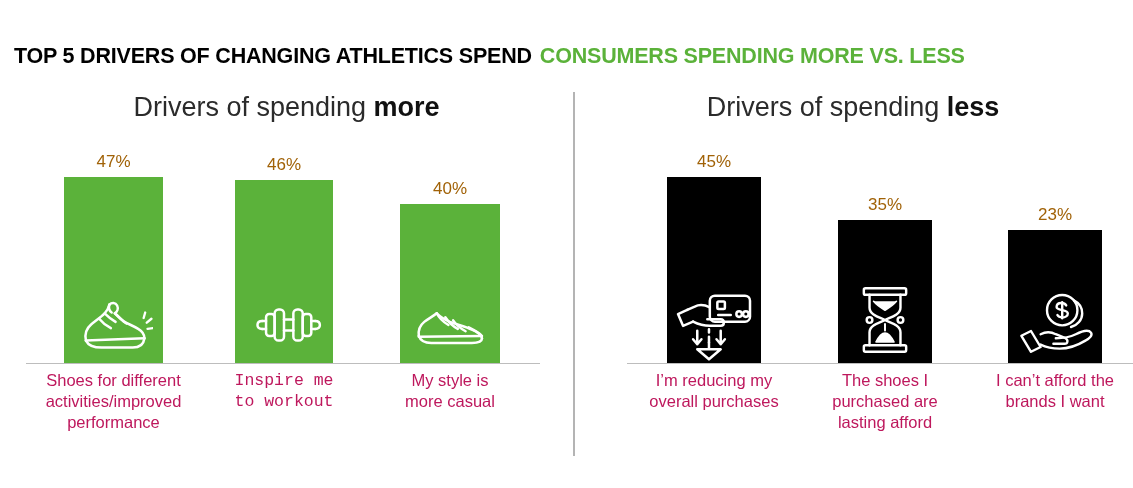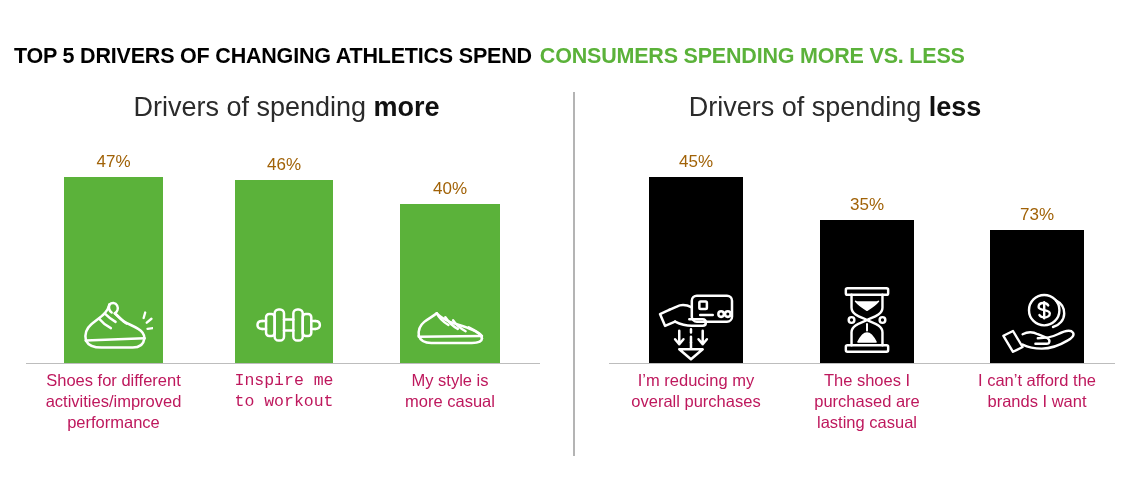--- a/index.html
+++ b/index.html
@@ -39,21 +39,21 @@
     left: 573px;
     top: 92px;
     width: 2px;
     height: 364px;
     background: #b4b4b4;
   }
 
   
   .panel { position: absolute; top: 0; height: 488px; }
   .panel-left  { left: 0px;   width: 573px; }
-  .panel-right { left: 555px; width: 560px; }
+  .panel-right { left: 573px; width: 560px; }
 
   .panel-title {
     position: absolute;
     top: 92px;
     width: 100%;
     text-align: center;
     font-size: 27px;
     font-weight: normal;
     color: #2b2b2b;
     letter-spacing: 0px;
@@ -230,24 +230,24 @@
           <path d="M27 70 C31 62 35 59 38 59 C41 59 45 62 49 70 Z" fill="#ffffff" stroke="#ffffff" stroke-width="2"></path>
           <circle cx="19" cy="43" r="3.5"></circle>
           <circle cx="57" cy="43" r="3.5"></circle>
           <path d="M38 48 L38 56" stroke-width="2.4"></path>
         </svg>
       </span>
     </div>
     <div class="bar-label" style="left:222px; width:180px;">
       <div>The shoes I</div>
       <div>purchased are</div>
-      <div>lasting casual</div>
-    </div>
-
-    <div class="bar-value" style="left:435px; top:205px; width:94px;">73%</div>
+      <div>lasting afford</div>
+    </div>
+
+    <div class="bar-value" style="left:435px; top:205px; width:94px;">23%</div>
     <div class="bar black" style="left:435px; width:94px; height:133px;">
       <span class="bar-icon" style="width:80px; height:64px;">
         <svg viewBox="0 0 100 76" fill="none" stroke="#ffffff" stroke-width="3" stroke-linecap="round" stroke-linejoin="round">
           <circle cx="59" cy="22" r="19"></circle>
           <path d="M74 10 C80 13 84 19 84 26 C84 34 78 41 70 43"></path>
           <path d="M59 12 L59 32"></path>
           <path d="M64 16 C63 14 61 13 58 13 C54 13 52 15 52 18 C52 23 66 21 66 26 C66 29 63 31 59 31 C56 31 54 30 53 28"></path>
           <path d="M8 54 L20 48 L32 68 L20 74 Z"></path>
           <path d="M32 52 C38 49 45 49 51 52 L63 57 C67 59 66 64 62 64 L48 64"></path>
           <path d="M51 57 C58 57 68 56 76 52 C84 48 92 46 95 50 C97 53 94 57 88 60 C78 66 66 70 56 70 C46 70 38 68 32 65"></path>

